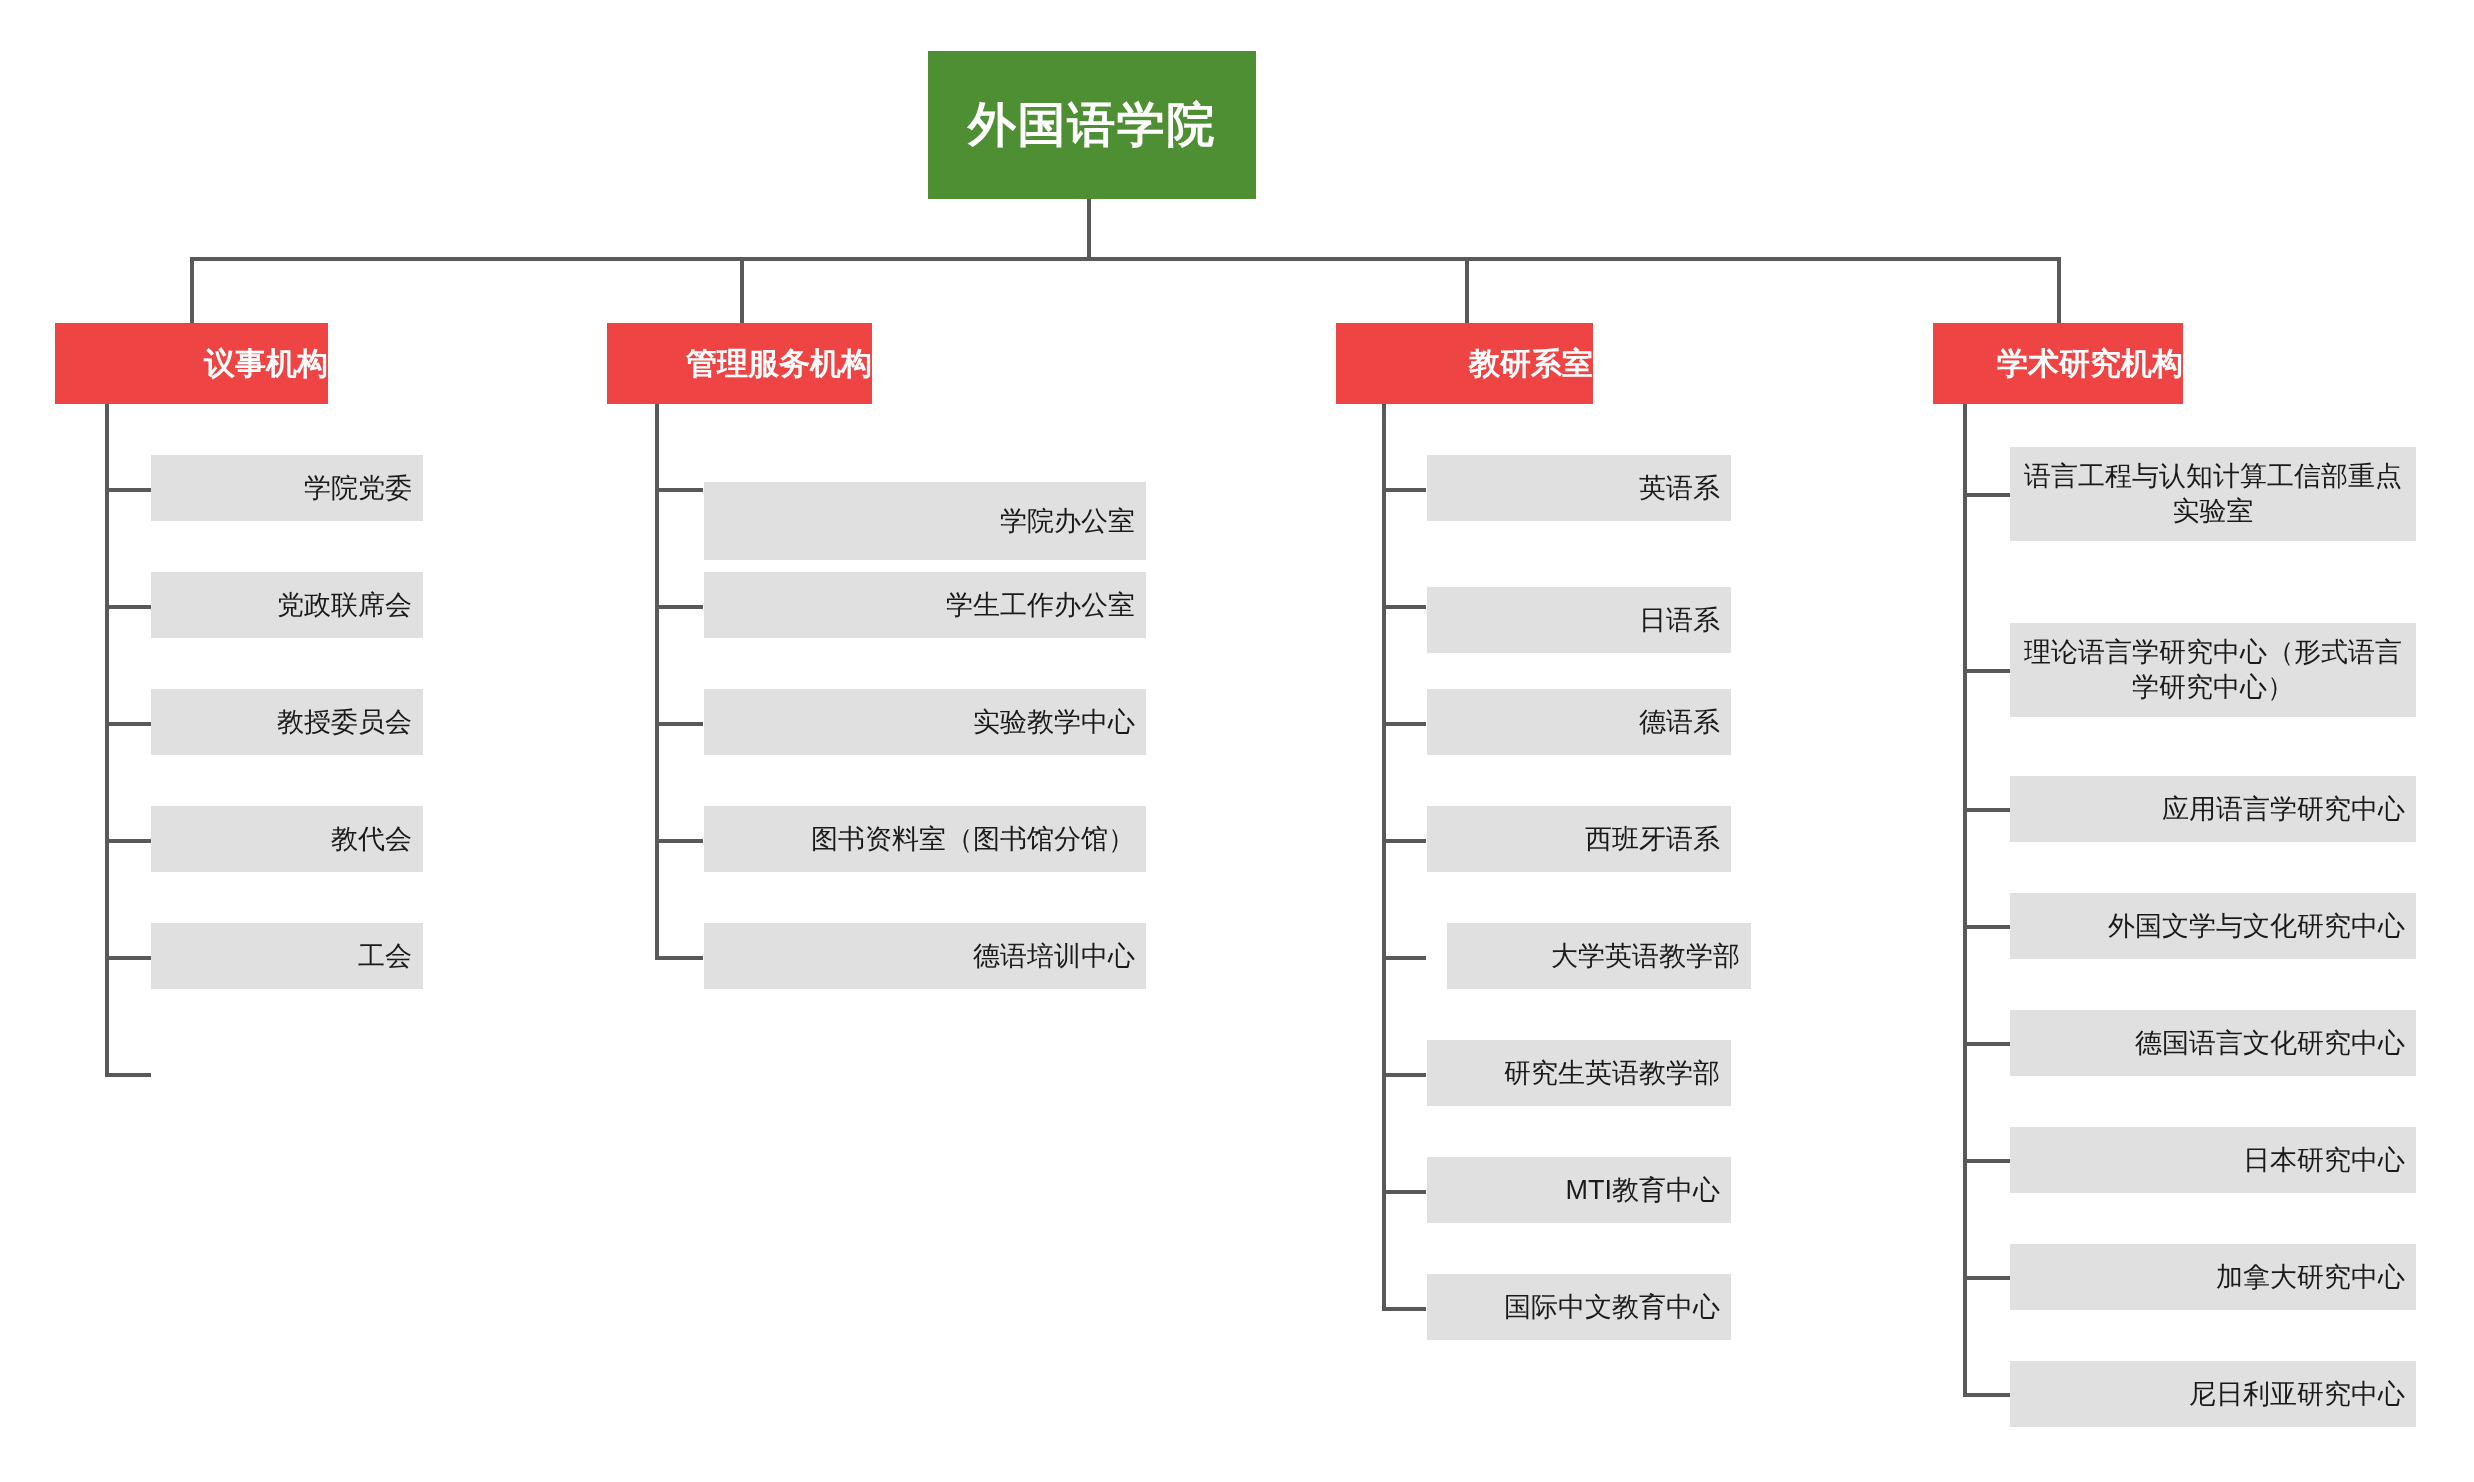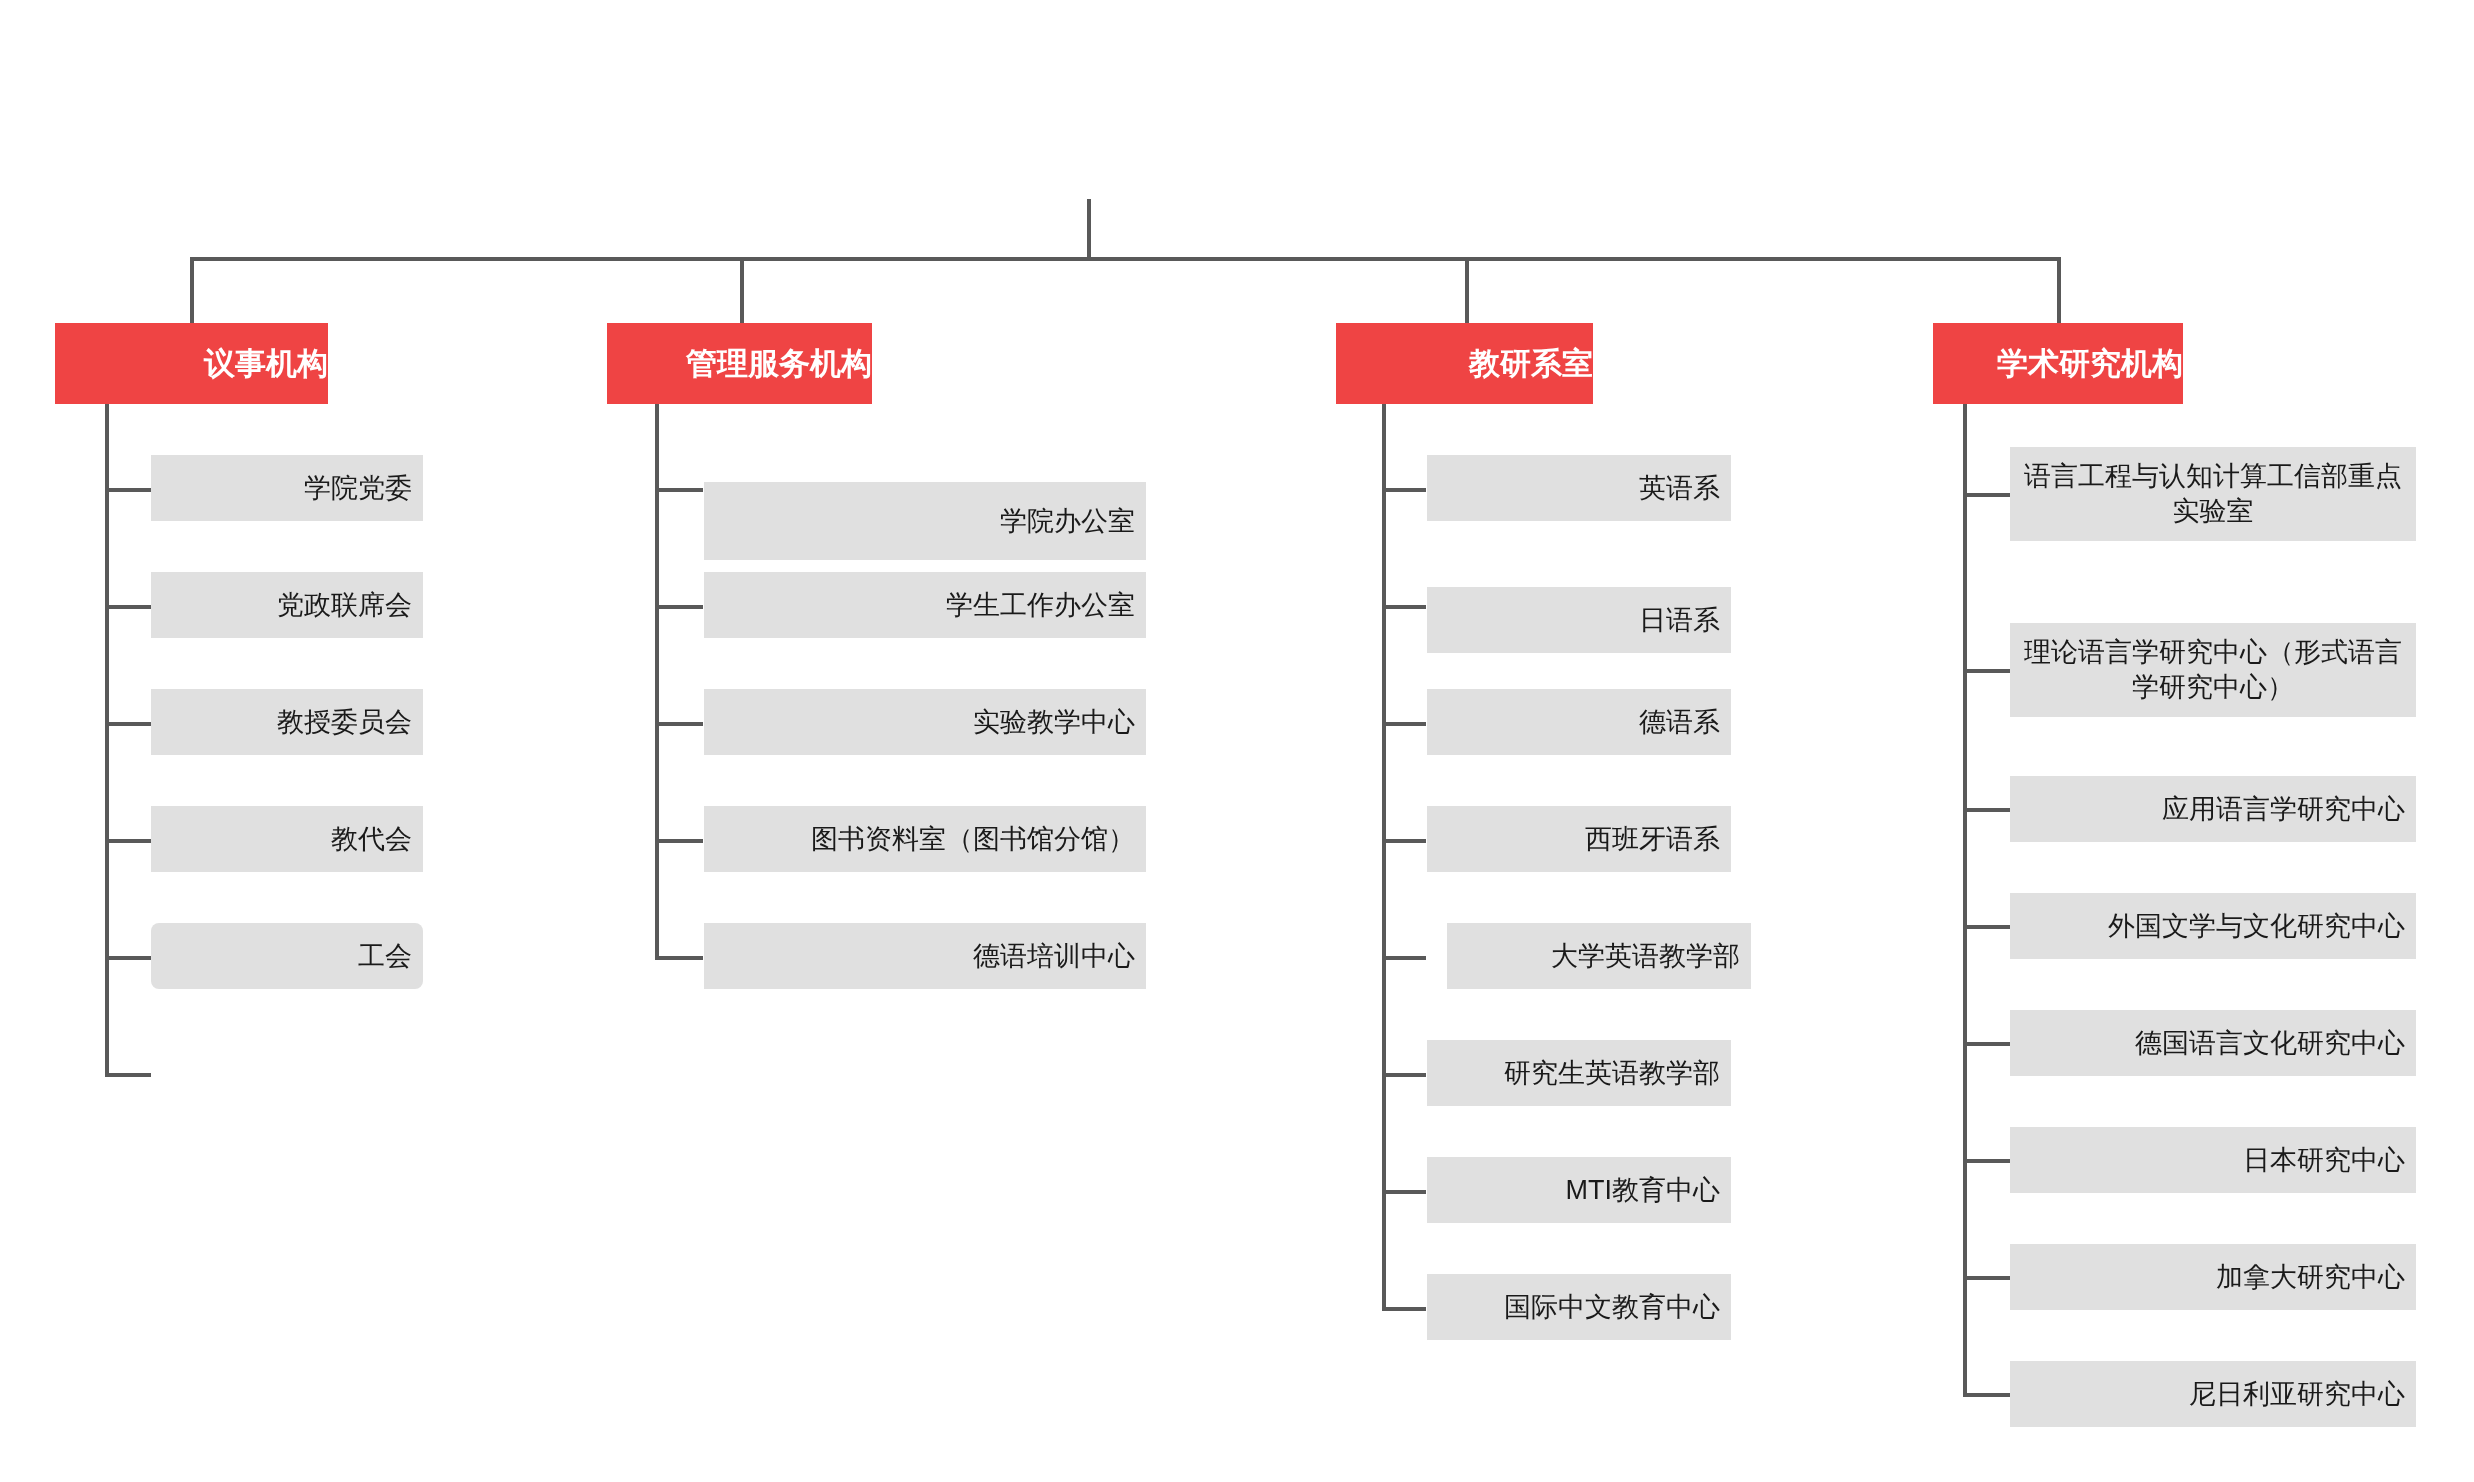--- a/index.html
+++ b/index.html
@@ -83,20 +83,23 @@
     font-weight: 400;
     line-height: 1.28;
     text-align: center;
   }
 </style>
 </head>
 <body>
 
 <div id="chart-canvas">
 
+  <div class="root-node">
+    <span class="node-text">外国语学院</span>
+  </div>
 
   <div class="line-v" style="left:1087px; top:199px; height:62px;"></div>
 
   <div class="line-h" style="left:190px; top:257px; width:1871px;"></div>
 
   <div class="line-v" style="left:190px; top:257px; height:68px;"></div>
   <div class="line-v" style="left:740px; top:257px; height:68px;"></div>
   <div class="line-v" style="left:1465px; top:257px; height:68px;"></div>
   <div class="line-v" style="left:2057px; top:257px; height:68px;"></div>
 
@@ -119,21 +122,21 @@
   <div class="leaf-node" style="left:151px; top:689px; width:272px; height:66px;padding-left:32px;">
     <span class="node-text">教授委员会</span>
   </div>
 
   <div class="line-h" style="left:105px; top:839px; width:46px;"></div>
   <div class="leaf-node" style="left:151px; top:806px; width:272px; height:66px;">
     <span class="node-text">教代会</span>
   </div>
 
   <div class="line-h" style="left:105px; top:956px; width:46px;"></div>
-  <div class="leaf-node" style="left:151px; top:923px; width:272px; height:66px;border-radius:8px;">
+  <div class="leaf-node" style="left:151px; top:923px; width:272px; height:66px;">
     <span class="node-text">工会</span>
   </div>
 
   <div class="line-h" style="left:105px; top:1073px; width:46px;"></div>
 
   <div class="cat-node" style="left:607px; top:323px; width:265px;">
     <span class="node-text">管理服务机构</span>
   </div>
   <div class="line-v" style="left:655px; top:404px; height:555px;"></div>
 

